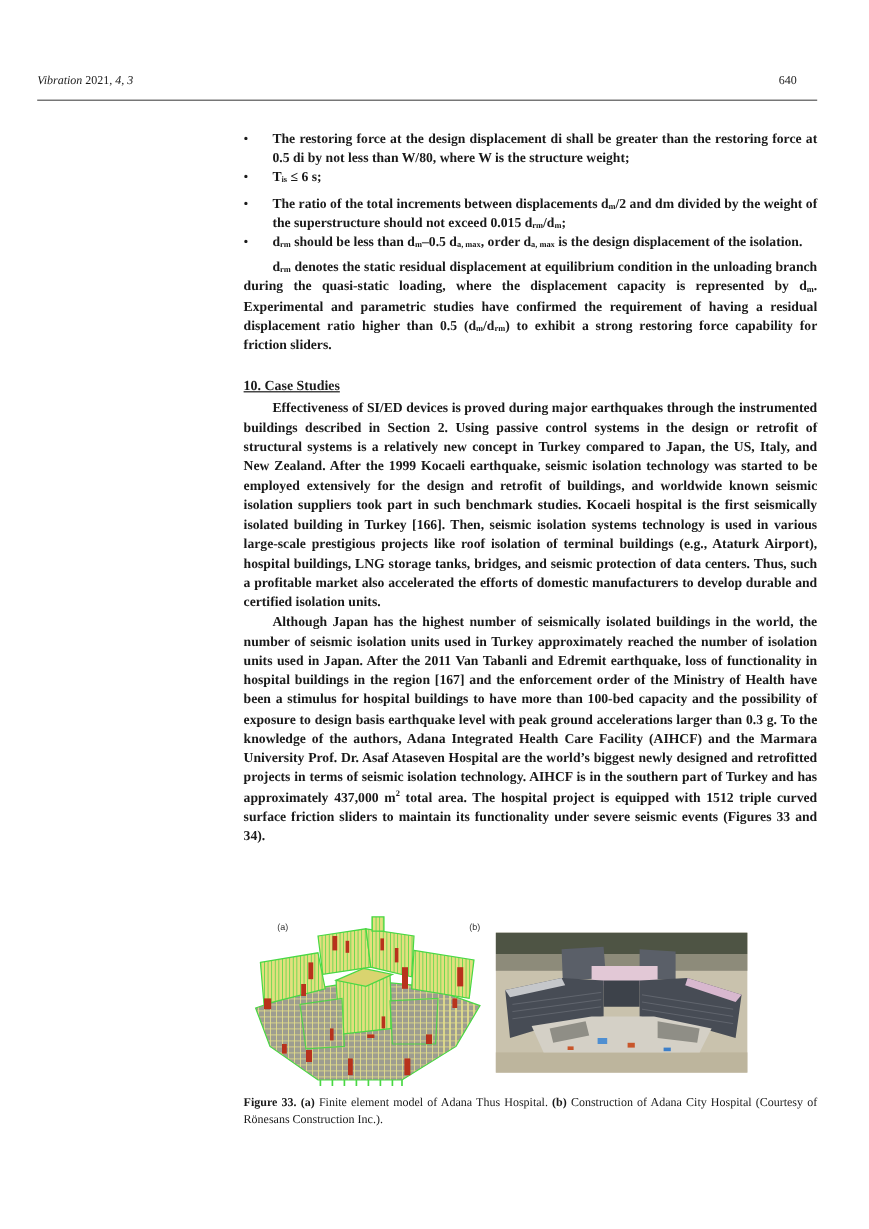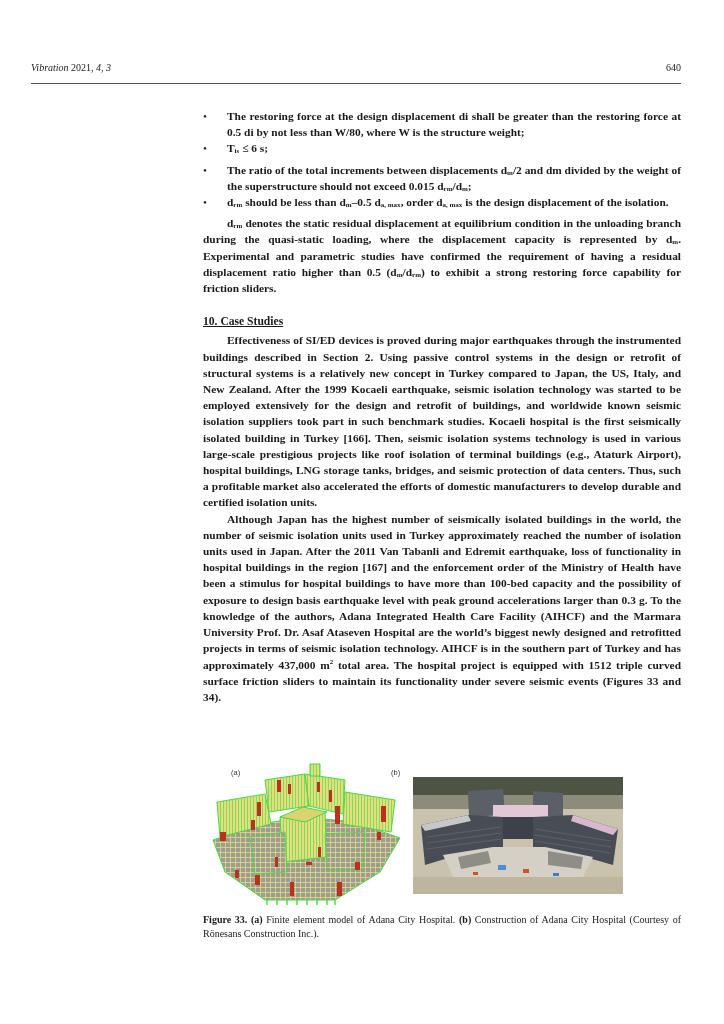--- a/index.html
+++ b/index.html
@@ -2,21 +2,21 @@
 <html><head>
 <meta charset="utf-8">
 <style>
   html, body { margin: 0; padding: 0; background: #ffffff; }
   body { width: 724px; height: 1024px; position: relative; overflow: hidden;
          font-family: "Liberation Serif", "DejaVu Serif", serif; color: #1a1a1a; }
   .header { position: absolute; left: 31px; top: 62px; width: 650px; height: 16px;
             font-size: 10px; }
   .header .journal { position: absolute; left: 0; top: 0; font-style: italic; }
   .header .journal b { font-style: normal; font-weight: normal; }
-  .header .pagenum { position: absolute; right: 0; top: 0; }
+  .header .pagenum { position: absolute; right: 17px; top: 0; }
   .header-rule { position: absolute; left: 31px; top: 83px; width: 650px; height: 1px; background: #555; }
 
   .body { position: absolute; left: 203px; top: 108px; width: 478px; font-size: 11.4px;
           line-height: 16.2px; text-align: justify; }
   .bullet { position: relative; padding-left: 24px; }
   .bullet .dot { position: absolute; left: 0; top: 0; width: 10px; }
   p { margin: 0; font-weight: bold; }
   .indent { text-indent: 24px; }
   sub { font-size: 7px; vertical-align: -1px; line-height: 0; }
   sup { font-size: 7px; line-height: 0; }
@@ -162,14 +162,14 @@
     <polygon points="45,80 75,74 78,86 48,92" fill="#8f8e86"></polygon>
     <polygon points="135,74 170,80 168,92 135,88" fill="#8f8e86"></polygon>
     <rect x="85" y="88" width="8" height="5" fill="#4f8fd1"></rect>
     <rect x="110" y="92" width="6" height="4" fill="#c8562b"></rect>
     <rect x="60" y="95" width="5" height="3" fill="#c8562b"></rect>
     <rect x="140" y="96" width="6" height="3" fill="#3d7fc9"></rect>
   </svg>
 </div>
 
 <div class="caption">
-  <b>Figure 33.</b> <b>(a)</b><span> Finite element model of Adana City Hospital. </span><b>(b)</b><span> Construction of Adana City Hospital (Courtesy of Rönesans Construction Inc.).</span>
+  <b>Figure 33.</b> <b>(a)</b><span> Finite element model of Adana Thus Hospital. </span><b>(b)</b><span> Construction of Adana City Hospital (Courtesy of Rönesans Construction Inc.).</span>
 </div>
 
 </body></html>

